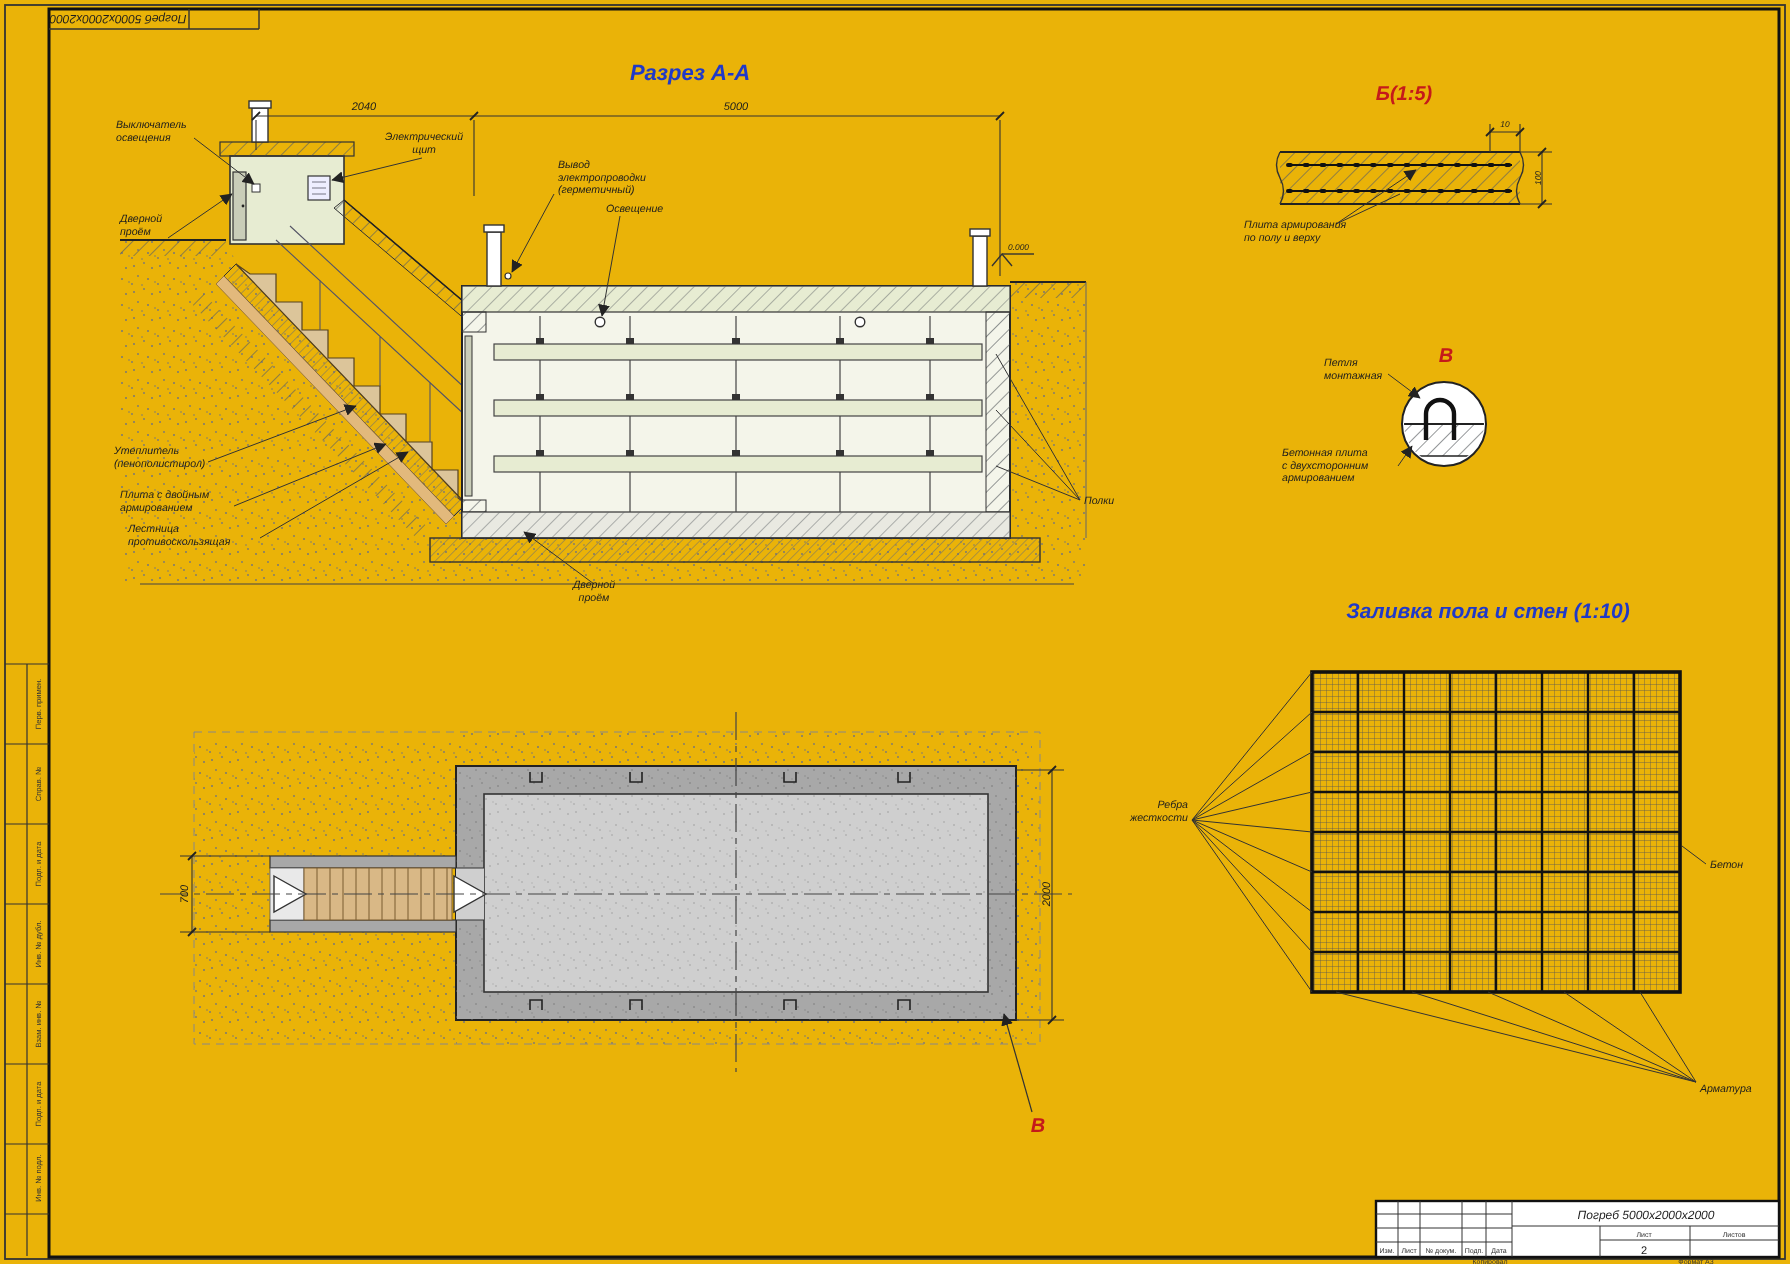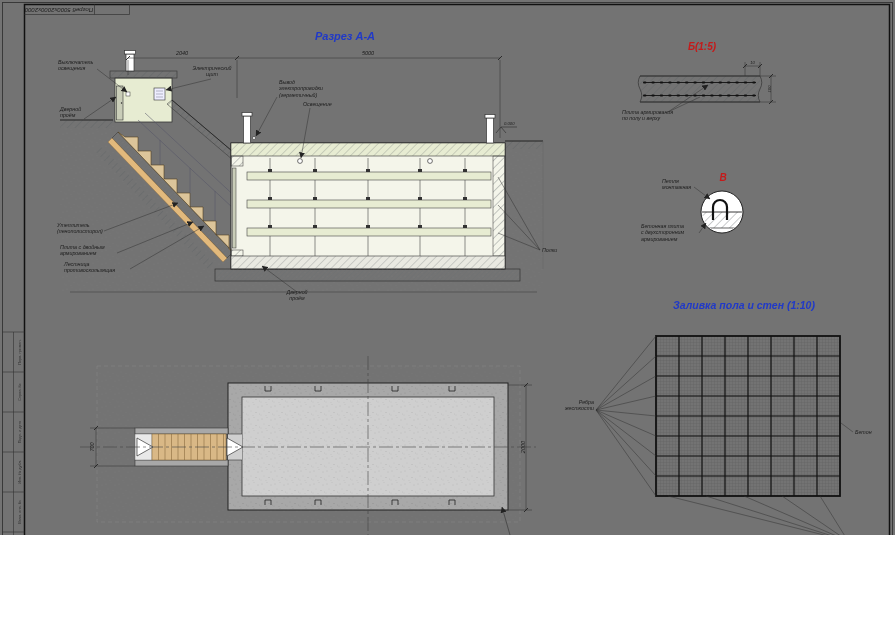--- a/index.html
+++ b/index.html
@@ -1,16 +1,16 @@
 <!DOCTYPE html>
 <html><head>
 <meta charset="utf-8">
 <style>
   html,body{margin:0;padding:0;}
-  .page{position:relative;width:895px;height:535px;background:#737373;overflow:hidden;
+  .page{position:relative;width:895px;height:632px;background:#eab308;overflow:hidden;
         font-family:"Liberation Sans",sans-serif;text-decoration:underline;}
   svg{position:absolute;left:0;top:0;}
   text{fill:#1d1d1d;font-family:"Liberation Sans",sans-serif;}
   .t-callout{font-size:5.3px;font-style:italic;}
   .t-title{font-size:11px;font-weight:bold;font-style:italic;fill:#2039c8;}
   .t-title2{font-size:10.5px;font-weight:bold;font-style:italic;fill:#2039c8;}
   .t-red{font-size:10px;font-weight:bold;font-style:italic;fill:#c51a1a;}
   .t-dim{font-size:5.5px;font-style:italic;}
   .t-tiny{font-size:4.2px;font-style:italic;}
   .t-stamp{font-size:3.8px;fill:#333;}

